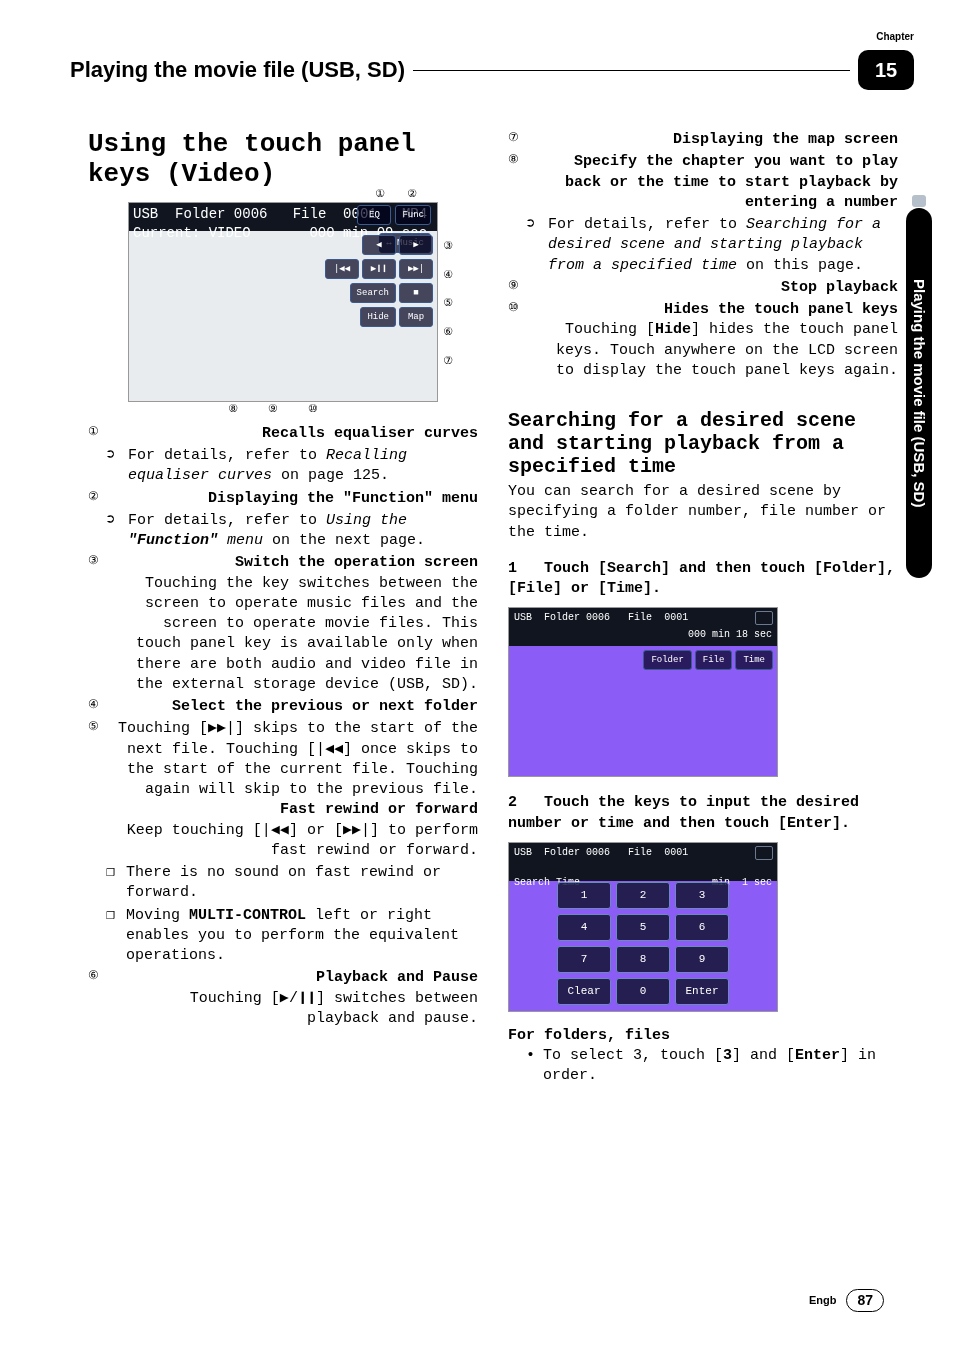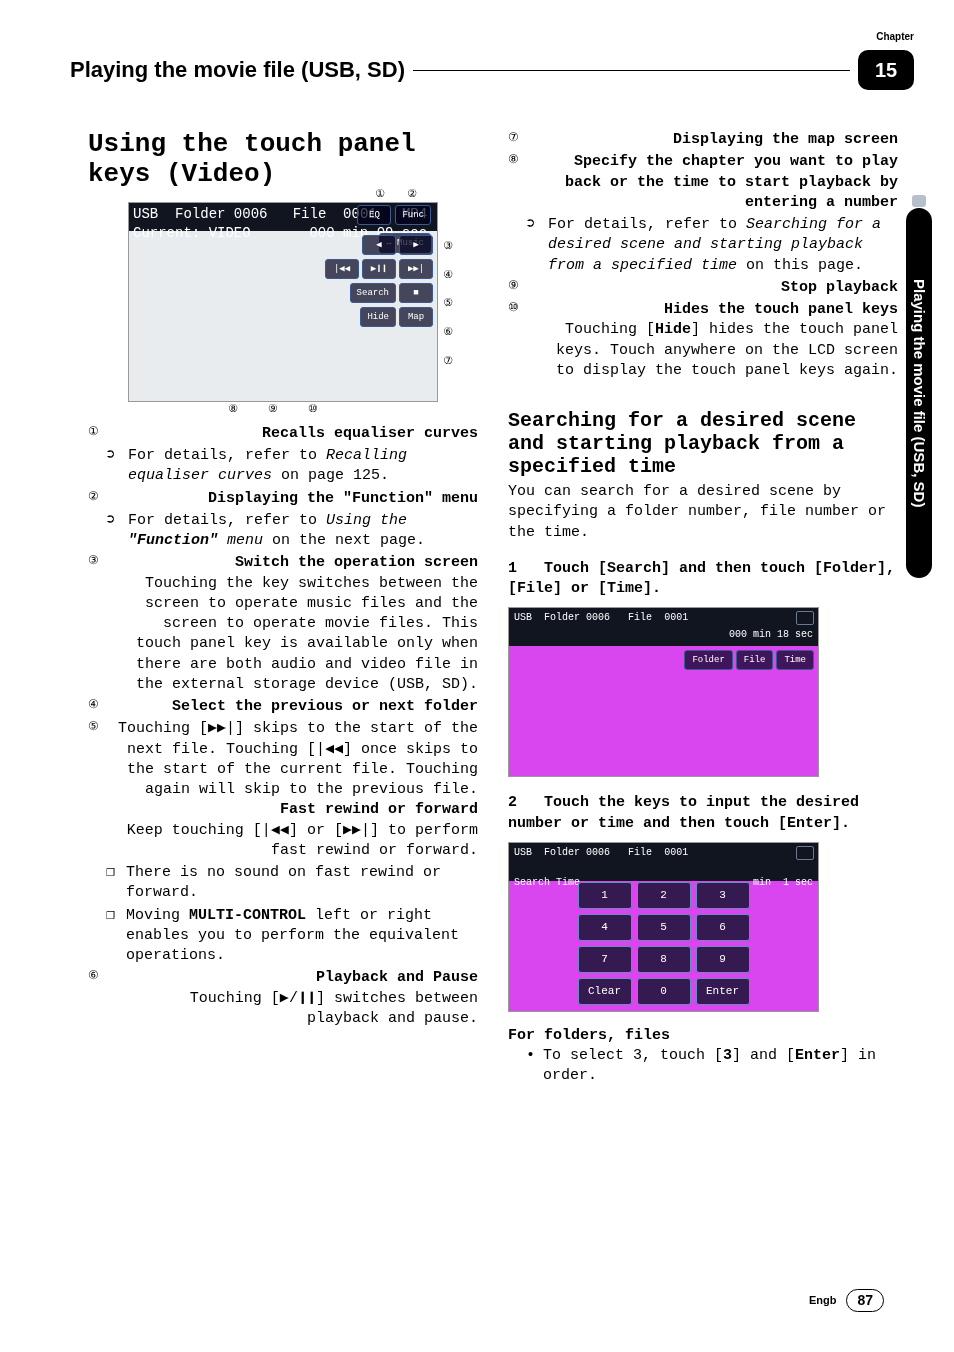--- a/index.html
+++ b/index.html
@@ -49,21 +49,21 @@
   .side-tab {
     position:absolute; right:22px; top:208px; width:26px; height:370px;
     background:#000; color:#fff; border-radius:13px;
     writing-mode:vertical-rl; text-orientation:mixed;
     display:flex; align-items:center; justify-content:center; font-weight:bold; font-size:15px;
   }
   .side-bar { position:absolute; right:28px; top:195px; width:14px; height:12px; background:#b6c0ca; border-radius:3px; }
   .footer { position:absolute; bottom:40px; right:70px; display:flex; align-items:center; gap:10px; }
   .footer .engb { font-size:11px; font-weight:bold;margin-left:12px; }
   .page-num-oval { border:1px solid #000; border-radius:12px; padding:1px 10px; font-weight:bold; font-size:14px; }
-  .fig2, .fig3 { width:311px; height:170px; margin:8px 0 14px; background:#d946ef; border:1px solid #999; position:relative; }
+  .fig2, .fig3 { width:270px; height:170px; margin:8px 0 14px; background:#8b5cf6; border:1px solid #999; position:relative; }
   .fig2-top, .fig3-top { position:absolute; top:0; left:0; right:0; height:38px; background:#101520; color:#fff; font-size:10px; padding:3px 5px; }
   .tabs { position:absolute; top:42px; right:4px; display:flex; gap:3px; }
   .tab { background:rgba(0,0,30,0.7); border:1px solid #3a5a90; color:#fff; font-size:9px; padding:3px 7px; border-radius:3px; }
   .keypad { position:absolute; bottom:6px; left:50%; transform:translateX(-50%); display:grid; grid-template-columns:repeat(3,54px); gap:5px; }
   .key { background:rgba(10,15,40,0.8); border:1px solid #6a8ac0; color:#fff; font-size:11px; padding:5px 0; text-align:center; border-radius:3px; }
   .return-icon { position:absolute; top:3px; right:4px; width:18px; height:14px; border:1px solid #6b7a90; border-radius:2px; }
   .bullet-item { display:flex; gap:8px; padding-left:18px; }
   .bullet-item .dot { flex:0 0 8px; }
 </style>
 </head>

